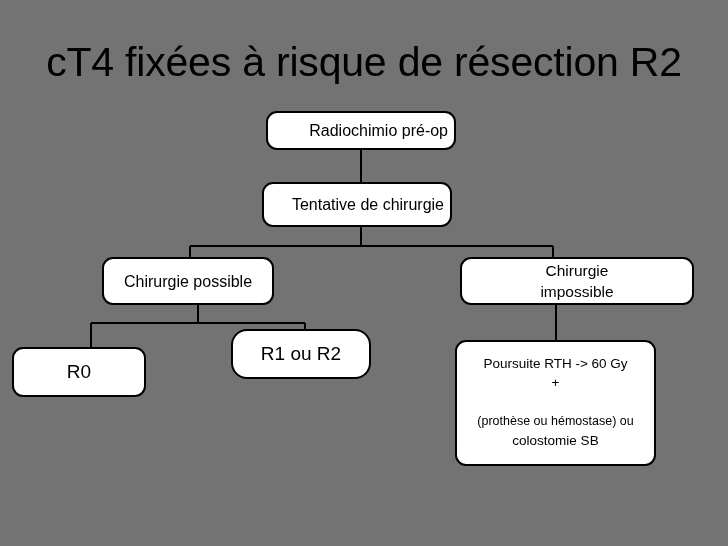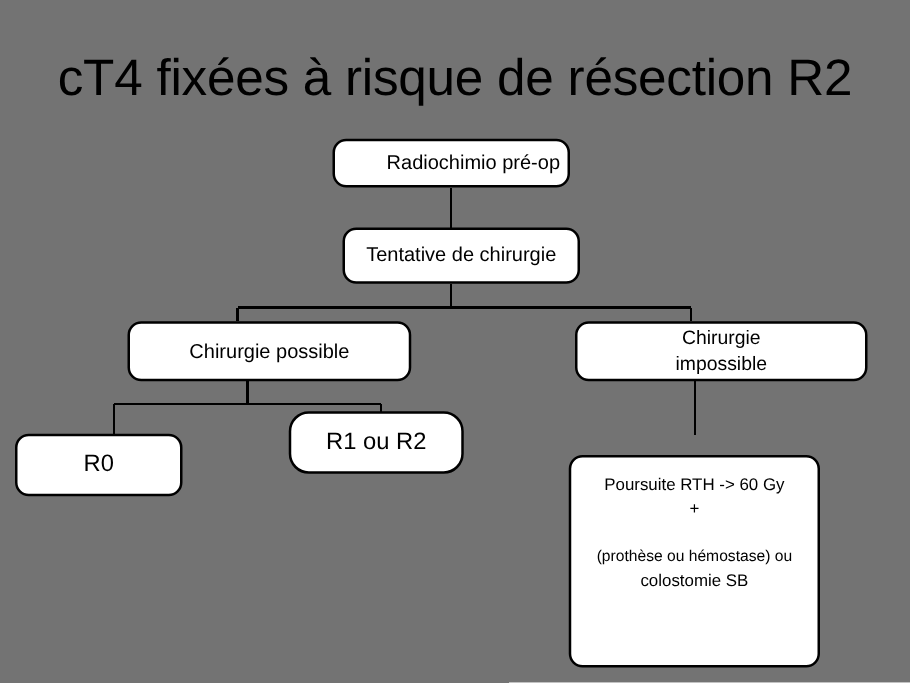--- a/index.html
+++ b/index.html
@@ -57,41 +57,41 @@
     width: 100%;
     padding: 0 6px;
     box-sizing: border-box;
   }
   
   #node-radiochimio {
     left: 266px; top: 111px; width: 190px; height: 39px;
     font-size: 16px; line-height: 19px; text-align: right;
   }
   #node-tentative {
-    left: 274px; top: 182px; width: 190px; height: 45px;
-    font-size: 16px; line-height: 19px;
+    left: 262px; top: 182px; width: 190px; height: 45px;
+    font-size: 16px; line-height: 19px; text-align: right;
   }
   #node-possible {
-    left: 102px; top: 257px; width: 227px; height: 48px;
+    left: 102px; top: 257px; width: 172px; height: 48px;
     font-size: 16px; line-height: 19px;
   }
   #node-impossible {
     left: 460px; top: 257px; width: 234px; height: 48px;
     font-size: 15.5px; line-height: 21px;
   }
   #node-r0 {
     left: 12px; top: 347px; width: 134px; height: 50px;
     font-size: 19px; line-height: 22px; justify-content: flex-end;
   }
   #node-r1r2 {
     left: 231px; top: 329px; width: 140px; height: 50px;
     font-size: 19px; line-height: 22px; border-radius: 16px;
   }
   #node-poursuite {
-    left: 455px; top: 364px; width: 201px; height: 170px;
+    left: 455px; top: 340px; width: 201px; height: 126px;
     align-items: flex-start;
     padding-top: 12px;
     font-size: 13.5px;
     line-height: 19px;
   }
   #node-poursuite .small {
     font-size: 12.5px;
   }
 </style>
 </head>

